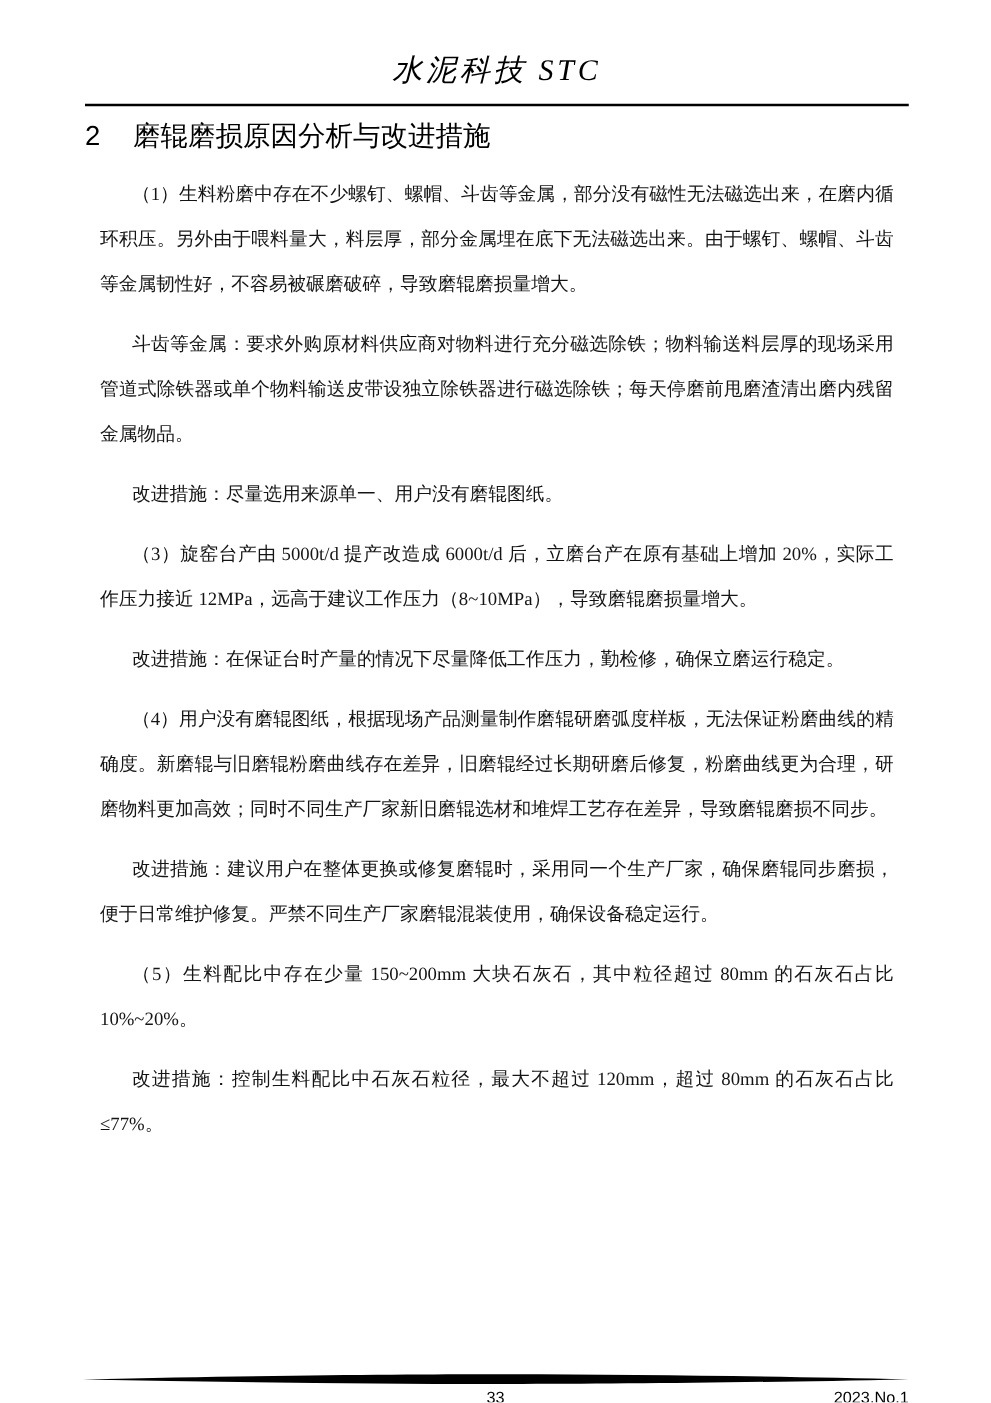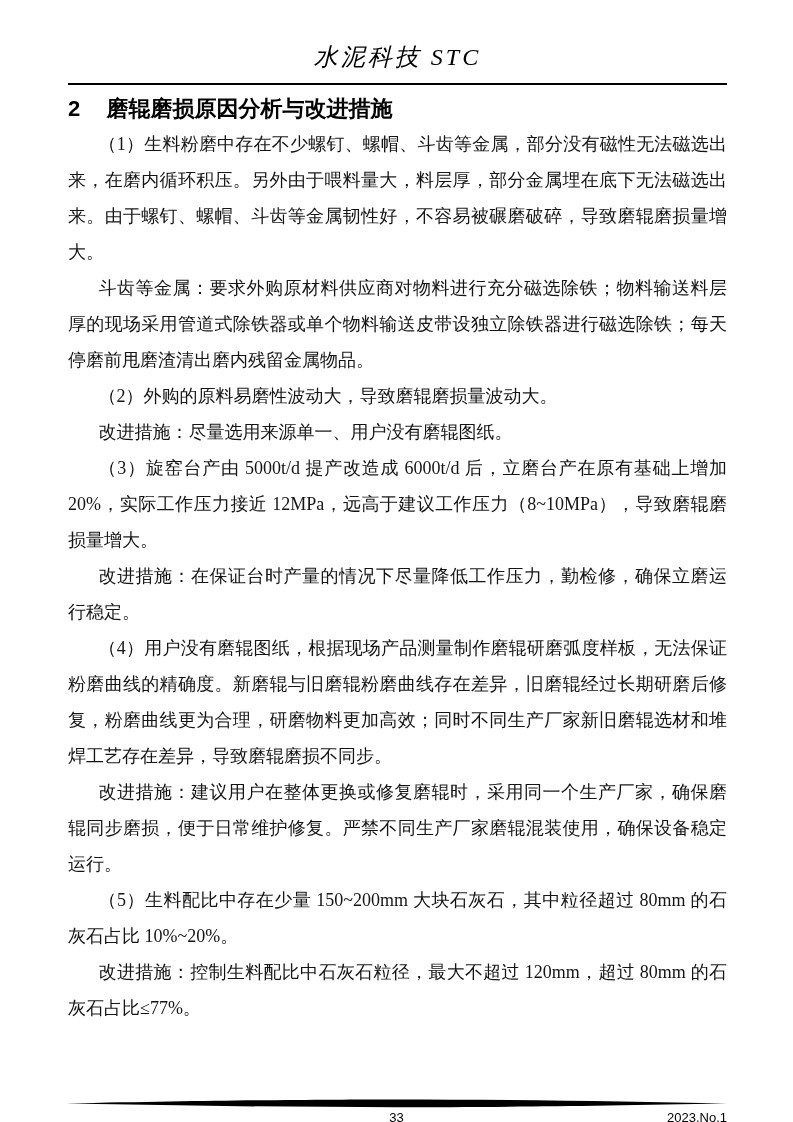--- a/index.html
+++ b/index.html
@@ -35,37 +35,37 @@
     margin-top: 13px;
     height: 2px;
     background: #000000;
   }
   .section-heading {
     position: absolute;
     top: 94px;
     left: 68px;
     width: 659px;
     font-family: "Liberation Sans", "DejaVu Sans", sans-serif;
-    font-weight: bold;
+    font-weight: normal;
     font-size: 22px;
     line-height: 30px;
     color: #000000;
     white-space: nowrap;
   }
   .sec-num { display: inline-block; }
   .sec-title { display: inline-block; margin-left: 20px; }
   .doc-body {
     position: absolute;
     top: 126px;
     left: 68px;
     width: 659px;
   }
   .para {
-    margin: 0;
-    font-size: 18px;
+    margin: 12px;
+    font-size: 15px;
     line-height: 36px;
     text-align: justify;
     text-indent: 1.7em;
     color: #141414;
   }
   .page-footer {
     position: absolute;
     top: 1099px;
     left: 66px;
     width: 661px;
@@ -107,21 +107,20 @@
   </div>
 
   <div class="section-heading">
     <span class="sec-num">2</span>
     <span class="sec-title">磨辊磨损原因分析与改进措施</span>
   </div>
 
   <div class="doc-body">
     <p class="para">（1）生料粉磨中存在不少螺钉、螺帽、斗齿等金属，部分没有磁性无法磁选出来，在磨内循环积压。另外由于喂料量大，料层厚，部分金属埋在底下无法磁选出来。由于螺钉、螺帽、斗齿等金属韧性好，不容易被碾磨破碎，导致磨辊磨损量增大。</p>
     <p class="para">斗齿等金属：要求外购原材料供应商对物料进行充分磁选除铁；物料输送料层厚的现场采用管道式除铁器或单个物料输送皮带设独立除铁器进行磁选除铁；每天停磨前甩磨渣清出磨内残留金属物品。</p>
-    <p class="para">（2）外购的原料易磨性波动大，导致磨辊磨损量波动大。</p>
     <p class="para">改进措施：尽量选用来源单一、用户没有磨辊图纸。</p>
     <p class="para">（3）旋窑台产由 5000t/d 提产改造成 6000t/d 后，立磨台产在原有基础上增加 20%，实际工作压力接近 12MPa，远高于建议工作压力（8~10MPa），导致磨辊磨损量增大。</p>
     <p class="para">改进措施：在保证台时产量的情况下尽量降低工作压力，勤检修，确保立磨运行稳定。</p>
     <p class="para">（4）用户没有磨辊图纸，根据现场产品测量制作磨辊研磨弧度样板，无法保证粉磨曲线的精确度。新磨辊与旧磨辊粉磨曲线存在差异，旧磨辊经过长期研磨后修复，粉磨曲线更为合理，研磨物料更加高效；同时不同生产厂家新旧磨辊选材和堆焊工艺存在差异，导致磨辊磨损不同步。</p>
     <p class="para">改进措施：建议用户在整体更换或修复磨辊时，采用同一个生产厂家，确保磨辊同步磨损，便于日常维护修复。严禁不同生产厂家磨辊混装使用，确保设备稳定运行。</p>
     <p class="para">（5）生料配比中存在少量 150~200mm 大块石灰石，其中粒径超过 80mm 的石灰石占比 10%~20%。</p>
     <p class="para">改进措施：控制生料配比中石灰石粒径，最大不超过 120mm，超过 80mm 的石灰石占比≤77%。</p>
   </div>
 
   <div class="page-footer">

